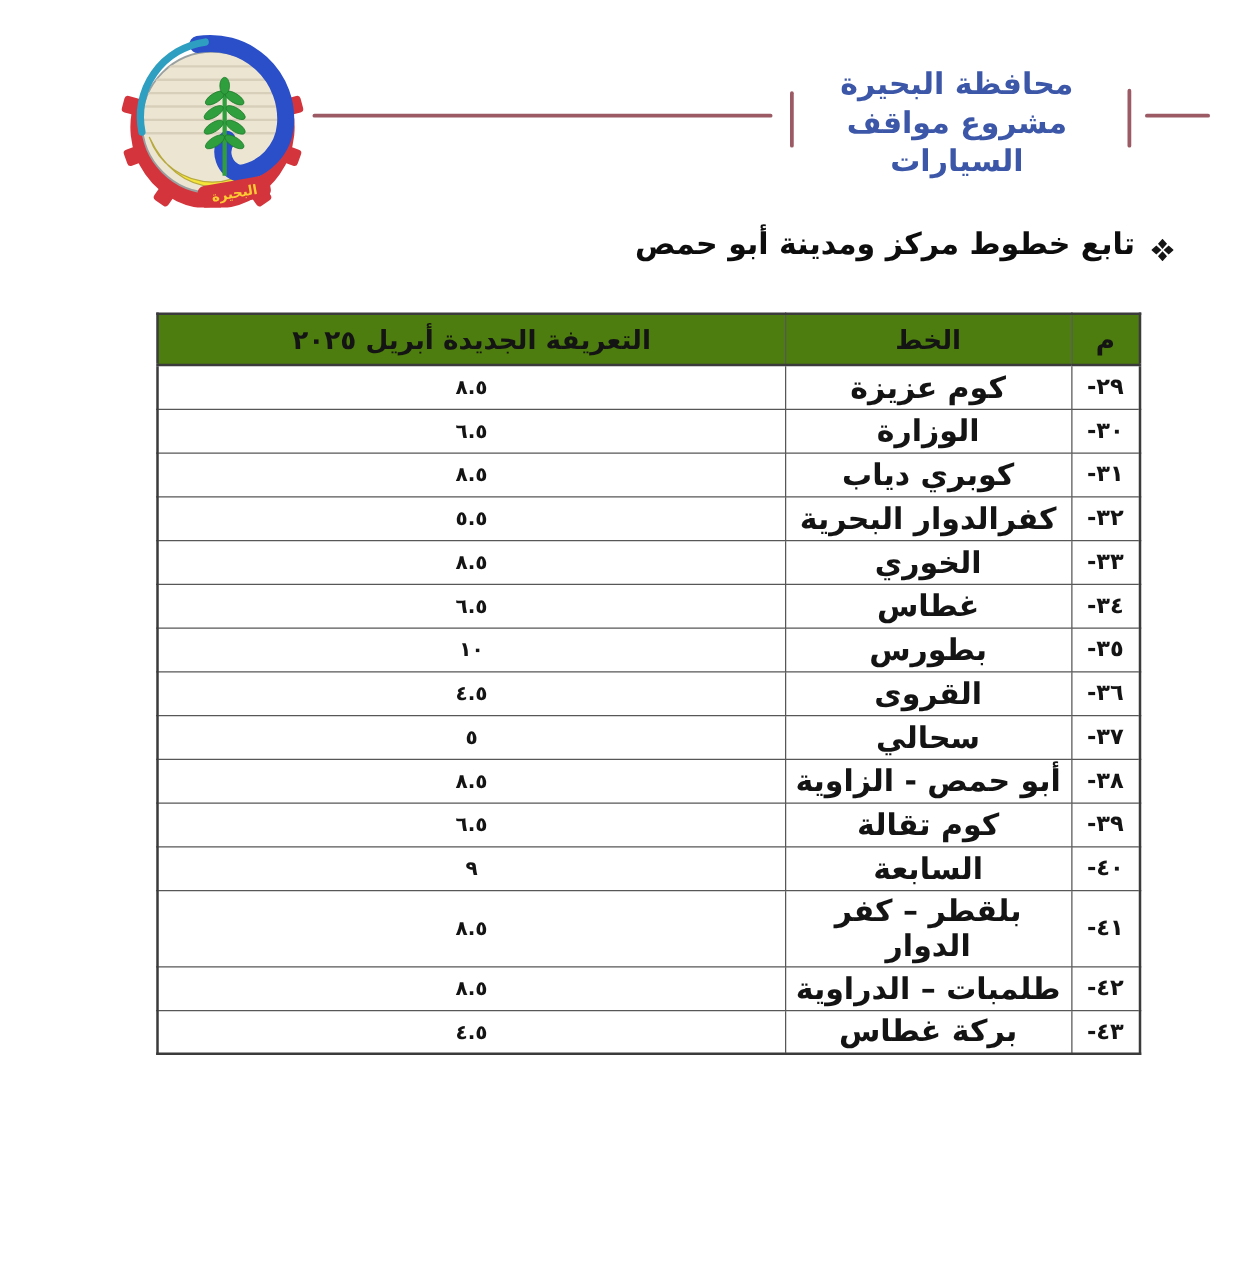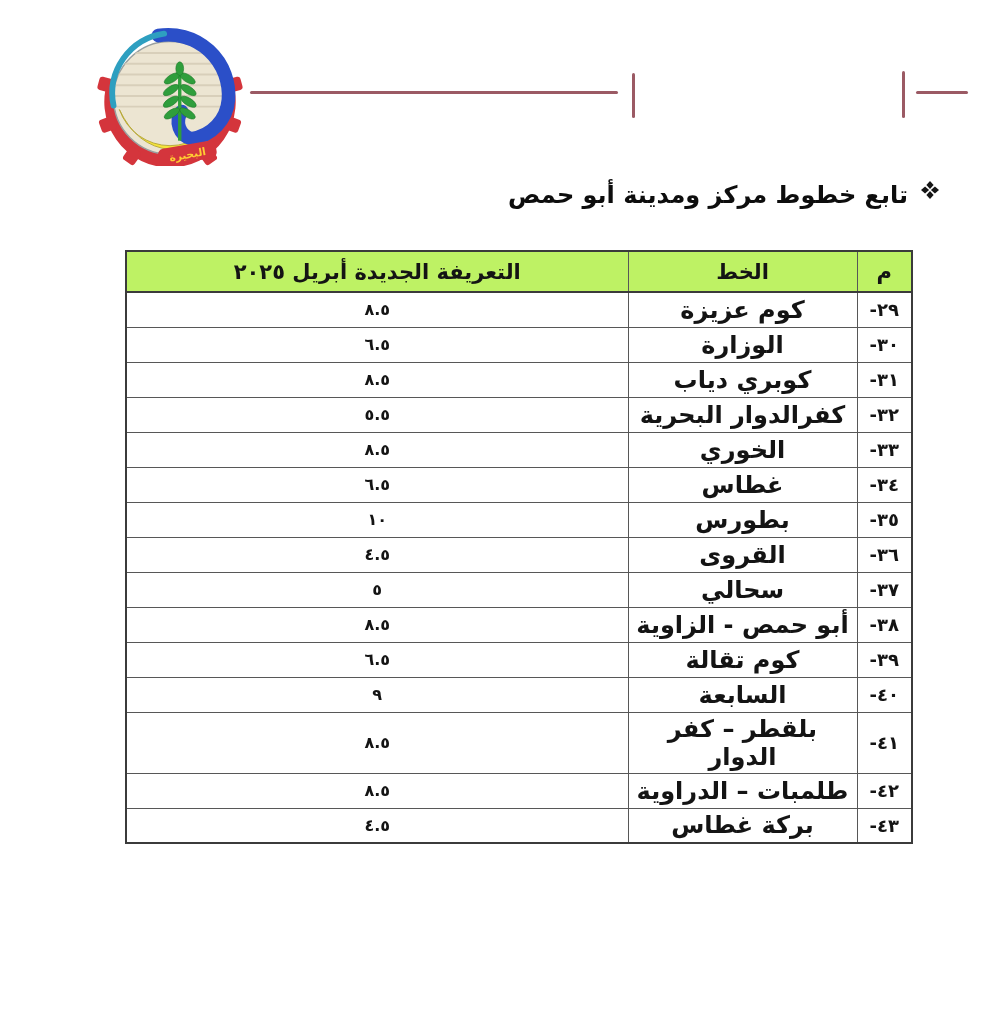--- a/index.html
+++ b/index.html
@@ -24,39 +24,39 @@
 
   .header-titles {
     position:absolute; right:112px; top:52px; width:255px;
     text-align:center; color:#3c57a8; font-weight:700;
     line-height:31px; font-size:24px;
   }
 
   
   .section-heading {
     position:absolute; top:181px; right:66px;
-    display:flex; align-items:flex-start; gap:13px;
+    display:flex; align-items:flex-end; gap:13px;
     font-weight:700; font-size:24px; color:#0d0d0d;
   }
   .bullet-icon { width:18px; height:18px; flex:0 0 auto; }
 
   
   .tbl-wrap { position:absolute; left:125px; top:250px; width:788px; }
   table.tariff {
     width:100%; border-collapse:collapse; table-layout:fixed;
     border:2px solid #3b3b3b;
   }
   table.tariff th, table.tariff td {
     border:1px solid #575757;
     text-align:center; vertical-align:middle;
     font-weight:700; color:#141414;
     padding:2px 6px;
   }
   table.tariff thead th {
-    background:#bef264;
+    background:#4d7c0f;
     height:41px; font-size:21px;
     border-bottom:2px solid #3b3b3b;
   }
   table.tariff tbody tr { height:35px; }
   td.num-cell    { font-size:18px; }
   td.line-cell   { font-size:24px; }
   td.tariff-cell { font-size:16px; letter-spacing:1px; }
 </style>
 </head>
 <body>
@@ -116,20 +116,24 @@
         <text x="0" y="4" text-anchor="middle" font-size="11" font-weight="bold" fill="#ffcc33">البحيرة</text>
       </g>
     </svg>
   </div>
 
   <div class="rule rule-long-left"></div>
   <div class="rule rule-vert-left"></div>
   <div class="rule rule-vert-right"></div>
   <div class="rule rule-short-right"></div>
 
+  <div class="header-titles">
+    <div>محافظة البحيرة</div>
+    <div>مشروع مواقف السيارات</div>
+  </div>
 
   <div class="section-heading">
     <svg class="bullet-icon" viewBox="0 0 20 20">
       <g fill="#151515">
         <path d="M10 0 L14 4.5 L10 9 L6 4.5 Z"></path>
         <path d="M10 11 L14 15.5 L10 20 L6 15.5 Z"></path>
         <path d="M0 10 L4.5 6 L9 10 L4.5 14 Z"></path>
         <path d="M11 10 L15.5 6 L20 10 L15.5 14 Z"></path>
       </g>
     </svg>

